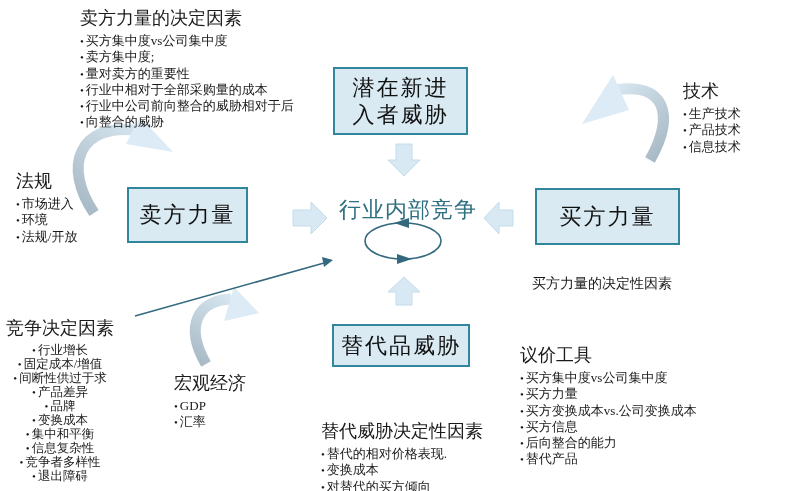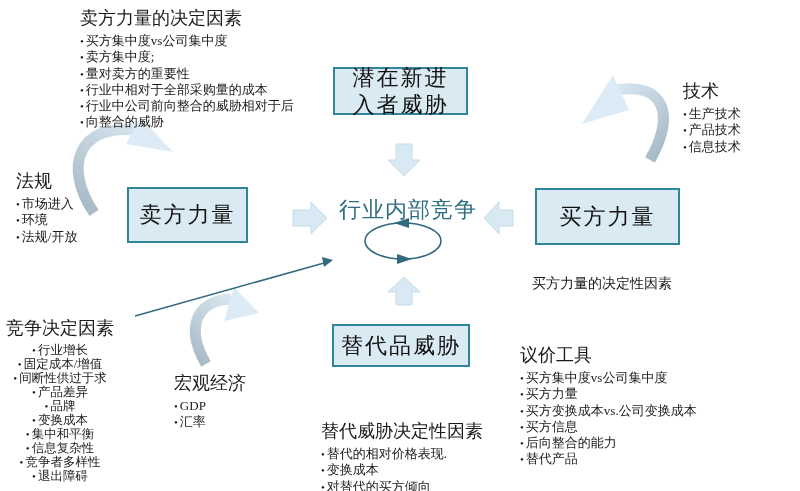--- a/index.html
+++ b/index.html
@@ -97,21 +97,21 @@
       <polygon class="cycle-head" points="394,223 409,218 409,228"></polygon>
       <polygon class="cycle-head" points="412,259 397,254 397,264"></polygon>
     </g>
 
     <g>
       <line class="thin-line" x1="135" y1="316" x2="324" y2="263"></line>
       <polygon class="thin-head" points="333,260 322,257 324,267"></polygon>
     </g>
   </svg>
 
-  <div class="node" style="left:333px; top:67px; width:135px; height:48px;">
+  <div class="node" style="left:333px; top:67px; width:135px; height:68px;">
     <span>潜在新进</span>
     <span>入者威胁</span>
   </div>
 
   <div class="node" style="left:127px; top:187px; width:121px; height:56px;">
     <span>卖方力量</span>
   </div>
 
   <div class="node" style="left:535px; top:188px; width:145px; height:57px;">
     <span>买方力量</span>

